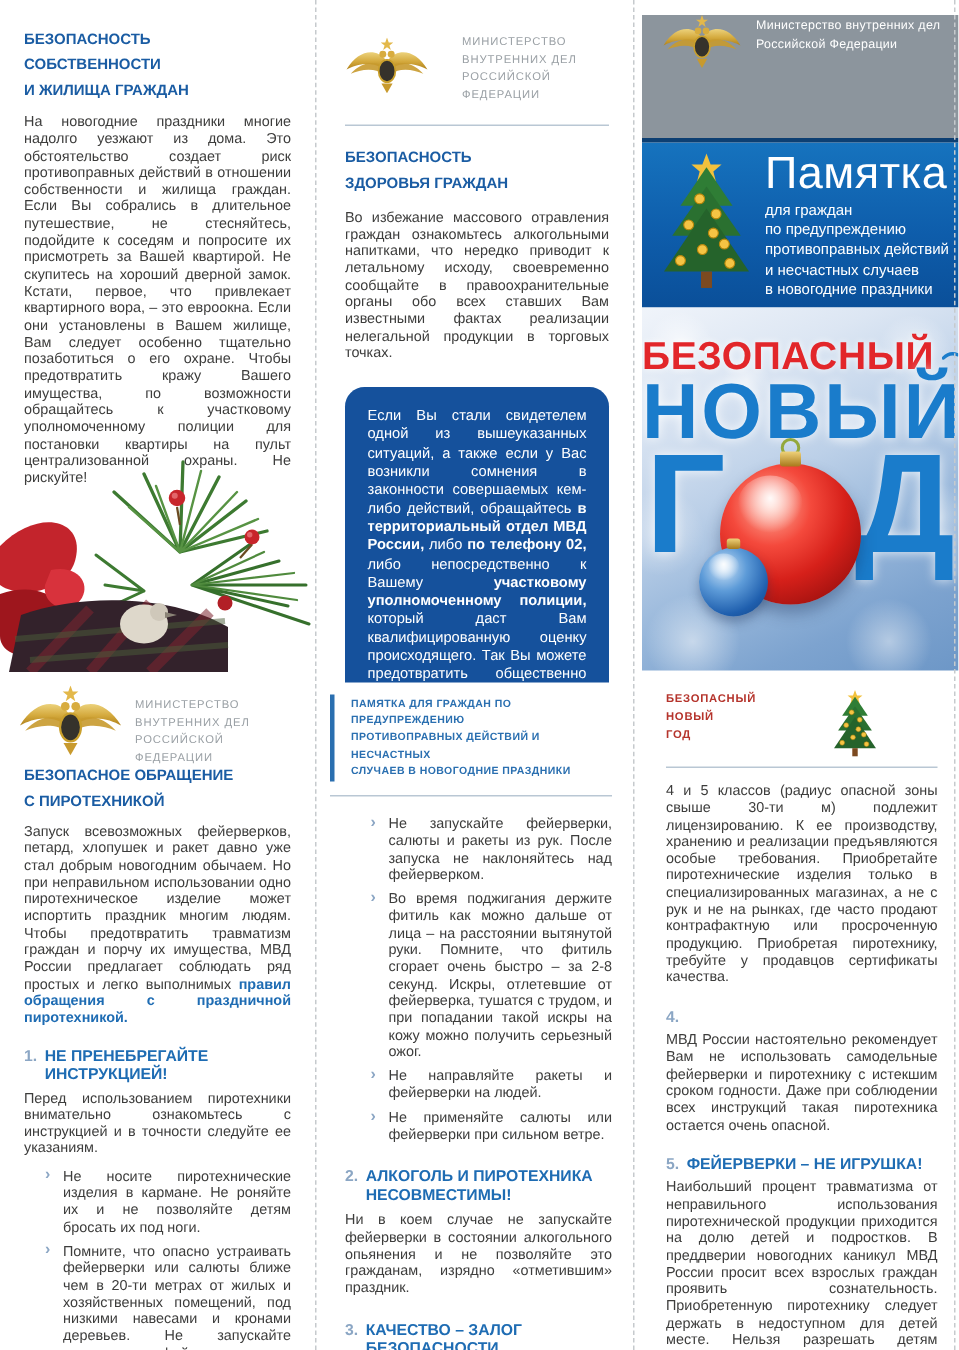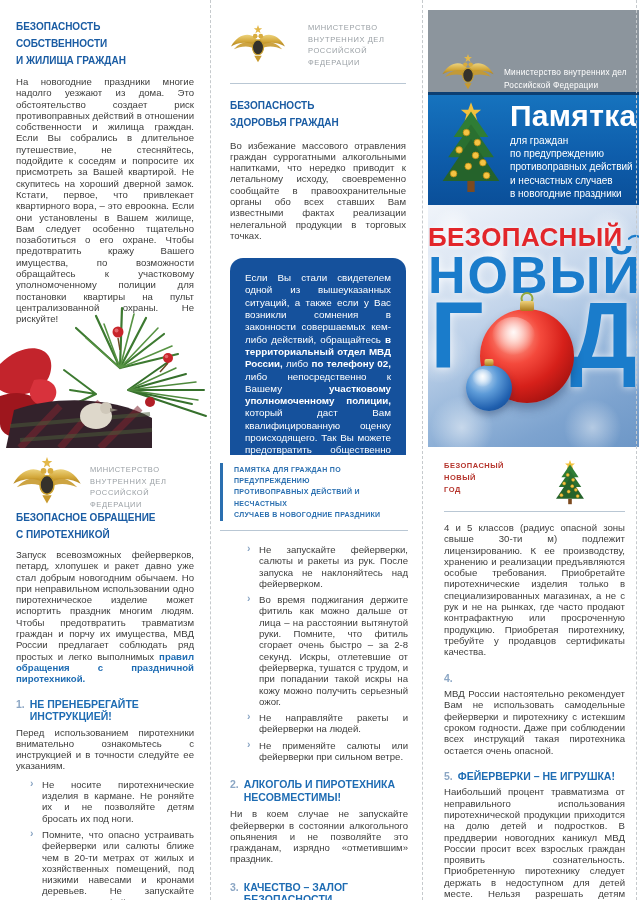--- a/index.html
+++ b/index.html
@@ -32,27 +32,27 @@
   .logo-row{display:flex;align-items:center;margin-bottom:14px}
   .logo-row svg{flex:0 0 auto}
   .logo-row .ministry{margin-left:22px}
   #p2 .panel-title{margin-top:13px}
   #p2 .body-text{margin-top:9px}
   .blue-box{background:#15519c;border-radius:13px;padding:14px 15px;margin-top:17px;
     color:#fff;font-size:9.8px;line-height:12.3px;text-align:justify}
   .blue-box .b{font-weight:bold}
   
   #cover{left:428px;top:10px;width:211px;height:440px}
-  .cover-gray{height:82px;background:#8c959d;display:flex;align-items:flex-end;padding:0 8px 0 13px;box-sizing:border-box}
+  .cover-gray{height:82px;background:#8c959d;display:flex;align-items:flex-start;padding:0 8px 0 13px;box-sizing:border-box}
   .cover-gray .cov-min{color:#fff;font-size:8.3px;line-height:1.55;letter-spacing:.2px;margin-left:9px;white-space:pre-line}
   .cover-blue{height:113px;background:linear-gradient(180deg,#1673be 0%,#0e5dab 55%,#0a4f99 100%);
     border-top:3px solid #0d3f72;position:relative;box-sizing:border-box;color:#fff}
   .tree-big{position:absolute;left:11px;top:5px}
   .cover-text{margin-left:82px;padding-top:5px}
-  .pamyatka{font-size:30px;line-height:32px;font-weight:bold;letter-spacing:.3px}
+  .pamyatka{font-size:30px;line-height:32px;font-weight:normal;letter-spacing:.3px}
   .cover-sub{font-size:10px;line-height:13.2px;margin-top:2px;white-space:pre-line}
   .cover-bokeh{height:242px;text-align:center;overflow:hidden;position:relative;
     background:
       radial-gradient(circle 30px at 12% 10%, rgba(255,255,255,.65), rgba(255,255,255,0) 72%),
       radial-gradient(circle 22px at 33% 20%, rgba(255,255,255,.5), rgba(255,255,255,0) 72%),
       radial-gradient(circle 34px at 86% 12%, rgba(255,255,255,.55), rgba(255,255,255,0) 72%),
       radial-gradient(circle 26px at 66% 32%, rgba(255,255,255,.35), rgba(255,255,255,0) 72%),
       radial-gradient(circle 40px at 6% 62%, rgba(255,255,255,.42), rgba(255,255,255,0) 72%),
       radial-gradient(circle 32px at 94% 58%, rgba(255,255,255,.4), rgba(255,255,255,0) 72%),
       radial-gradient(circle 44px at 16% 92%, rgba(255,255,255,.5), rgba(255,255,255,0) 72%),
@@ -189,21 +189,21 @@
       <path d="M52 66 L68 66 L60 80 Z" fill="#c89a2e"></path>
     </svg>
     <div class="ministry">МИНИСТЕРСТВО
 ВНУТРЕННИХ ДЕЛ
 РОССИЙСКОЙ
 ФЕДЕРАЦИИ</div>
   </div>
   <hr class="hr-light">
   <h1 class="panel-title">БЕЗОПАСНОСТЬ
 ЗДОРОВЬЯ ГРАЖДАН</h1>
-  <p class="body-text">Во избежание массового отравления граждан суррогатными алкогольными напитками, что нередко приводит к летальному исходу, своевременно сообщайте в правоохранительные органы обо всех ставших Вам известными фактах реализации нелегальной продукции в торговых точках.</p>
+  <p class="body-text">Во избежание массового отравления граждан ознакомьтесь алкогольными напитками, что нередко приводит к летальному исходу, своевременно сообщайте в правоохранительные органы обо всех ставших Вам известными фактах реализации нелегальной продукции в торговых точках.</p>
   <p class="blue-box"><span>Если Вы стали свидетелем одной из вышеуказанных ситуаций, а также если у Вас возникли сомнения в законности совершаемых кем-либо действий, обращайтесь </span><span class="b">в территориальный отдел МВД России,</span><span> либо </span><span class="b">по телефону 02,</span><span> либо непосредственно к Вашему </span><span class="b">участковому уполномоченному полиции,</span><span> который даст Вам квалифицированную оценку происходящего. Так Вы можете предотвратить общественно опасные последствия и помочь снизить до минимума рост преступности в районе, в котором живете Вы и Ваши дети!</span></p>
 </section>
 
 <section class="panel" id="cover">
   <div class="cover-gray">
     <svg width="54" height="38" viewBox="0 0 120 86" aria-hidden="true">
       <defs>
           <linearGradient id="gB" x1="0" y1="0" x2="0" y2="1">
         <stop offset="0" stop-color="#ecd27c"></stop>
             <stop offset=".5" stop-color="#d4a93c"></stop>

